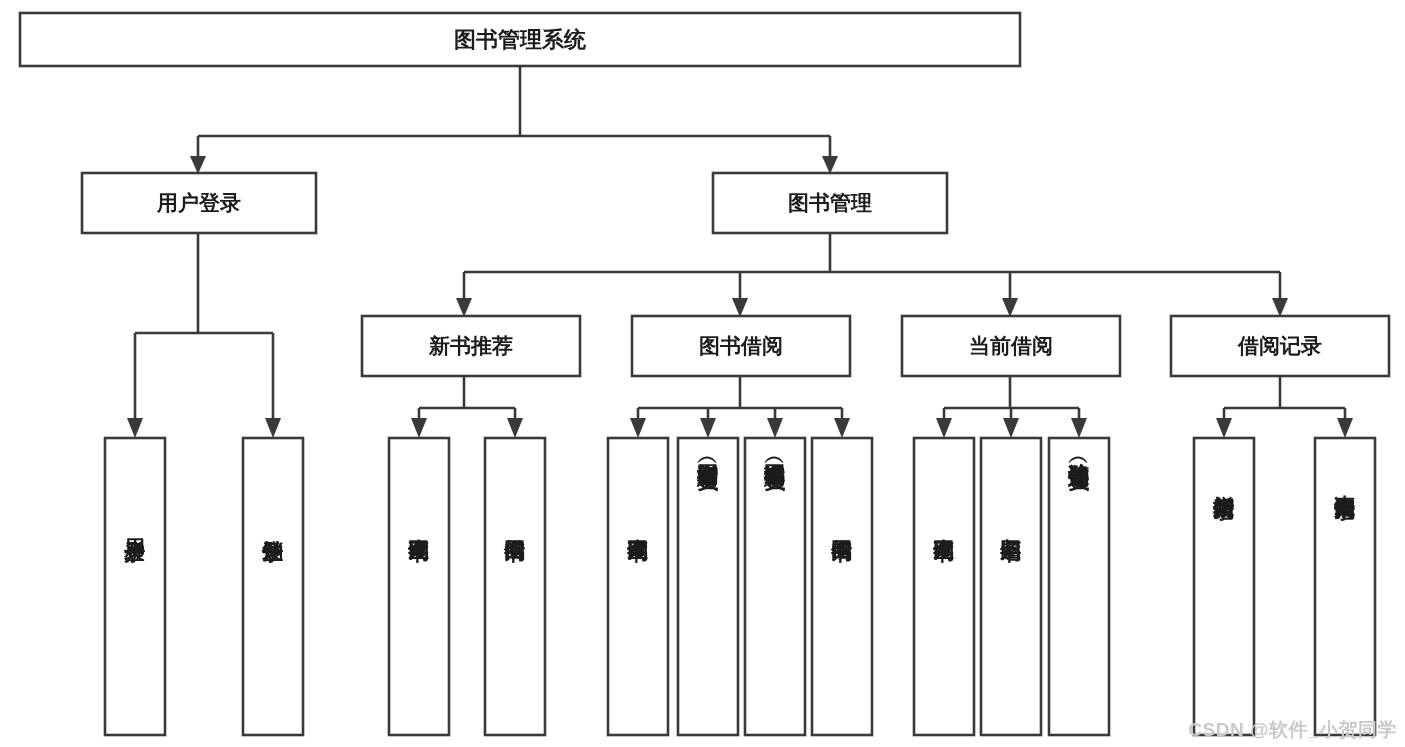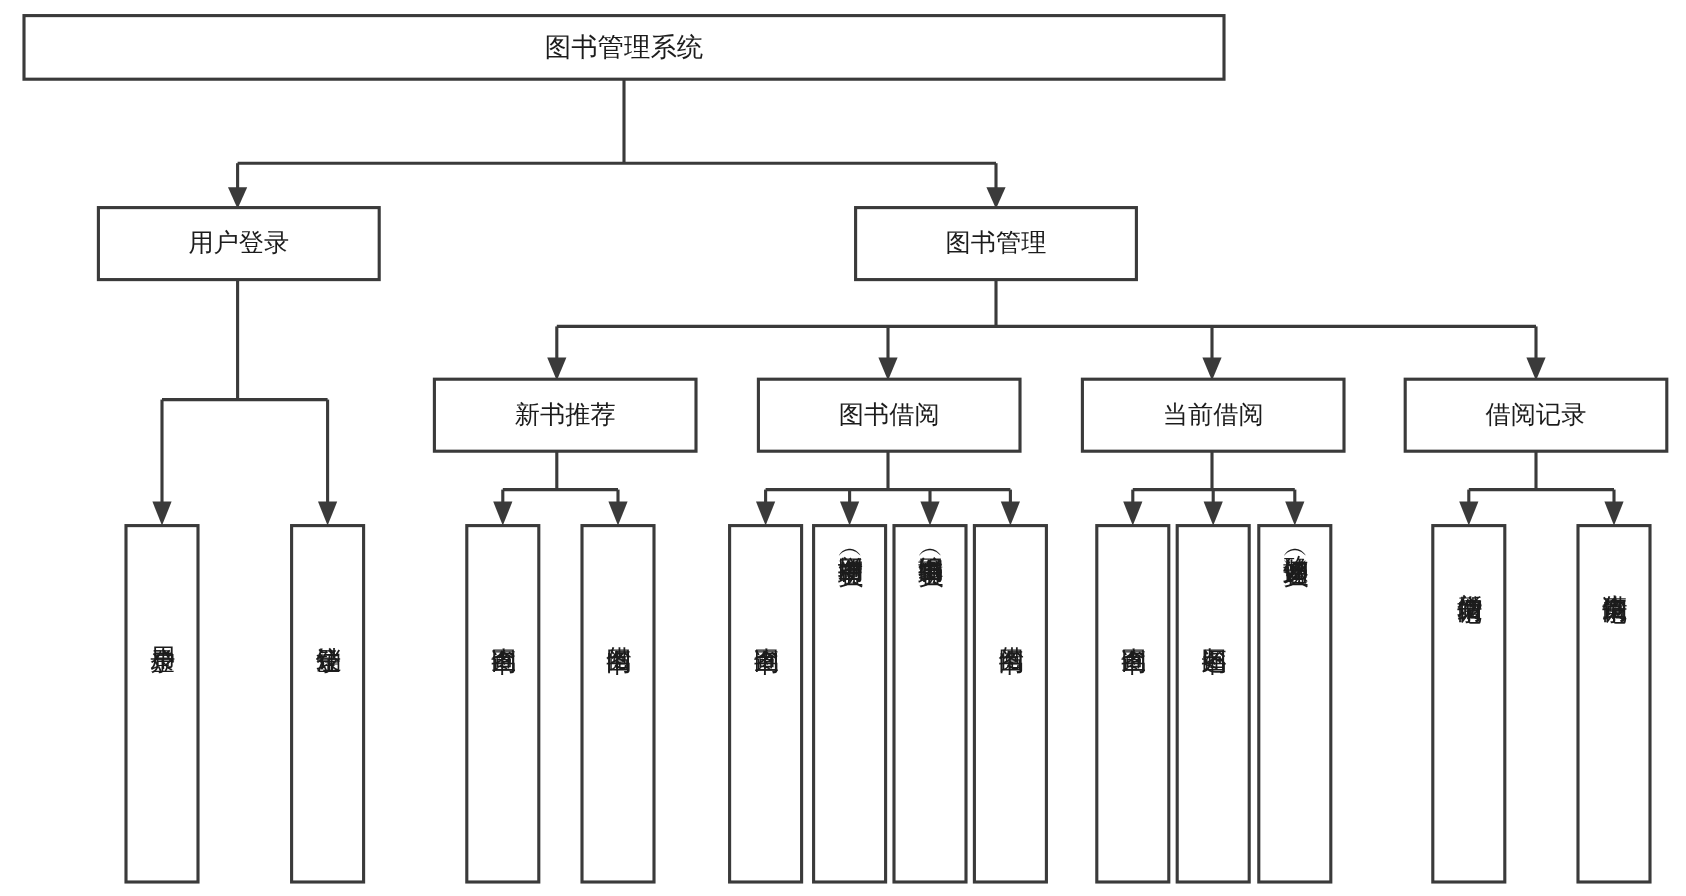--- a/index.html
+++ b/index.html
@@ -13,20 +13,21 @@
     font-family: "Liberation Sans", "DejaVu Sans", sans-serif;
     overflow: hidden;
     position: relative;
   }
   #diagram-root {
     position: absolute;
     left: 0;
     top: 0;
     width: 1405px;
     height: 747px;
+    font-weight: bold;
   }
   svg.tree {
     display: block;
     width: 1405px;
     height: 747px;
     background: #ffffff;
   }
   .node-box {
     fill: #ffffff;
     stroke: #3a3a3a;
@@ -278,13 +279,14 @@
     <span class="leaf-label" style="margin-top:8px;">确认归还（管理员）</span>
   </div>
 
   <div class="leaf-label-wrap" style="left:1194px; top:438px; width:60px; height:297px;">
     <span class="leaf-label" style="margin-top:40px;">新增借阅记录</span>
   </div>
   <div class="leaf-label-wrap" style="left:1315px; top:438px; width:60px; height:297px;">
     <span class="leaf-label" style="margin-top:40px;">查询借阅记录</span>
   </div>
 
+  <div class="watermark">CSDN @软件_小贺同学</div>
 </div>
 
 </body></html>

